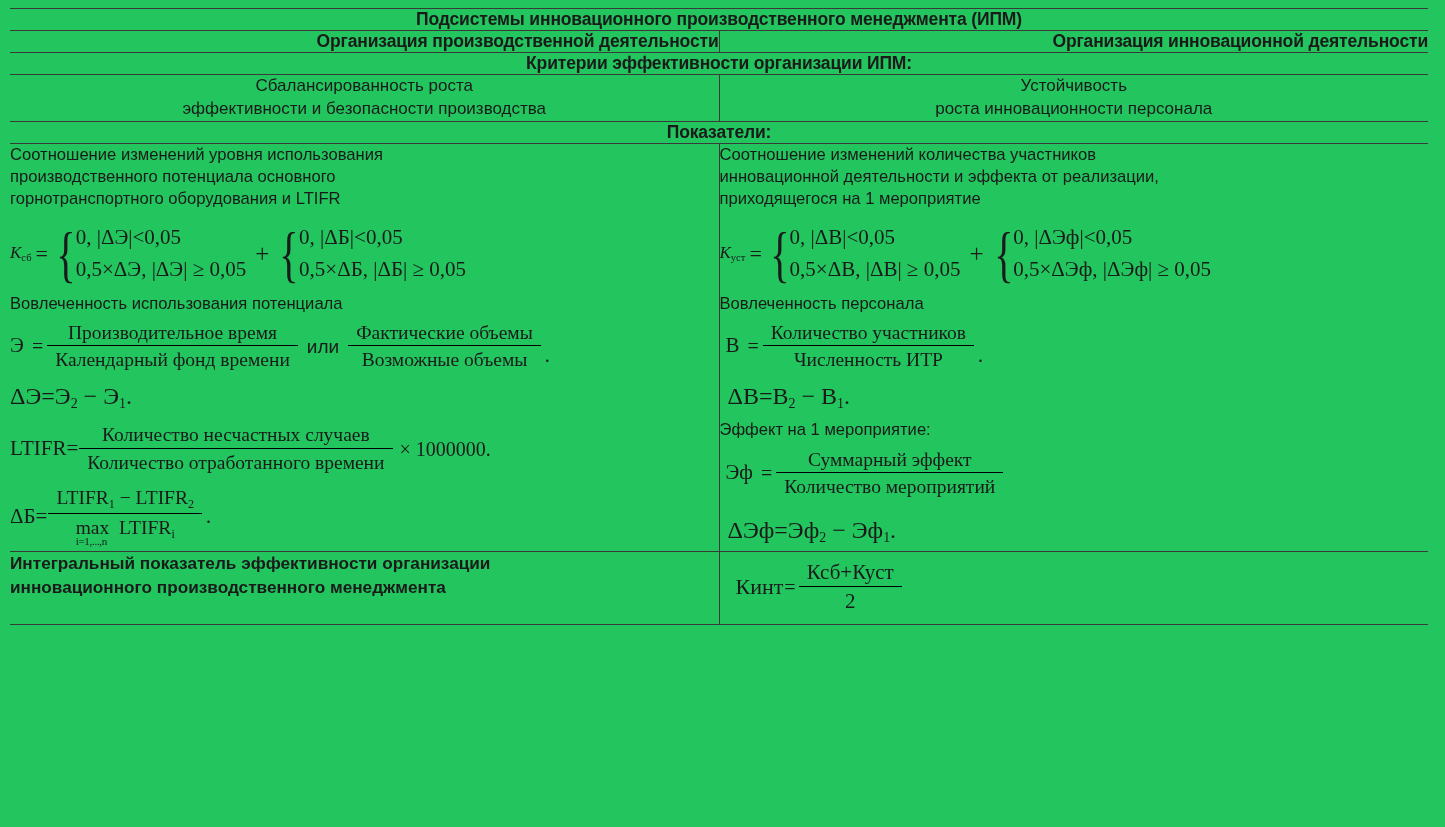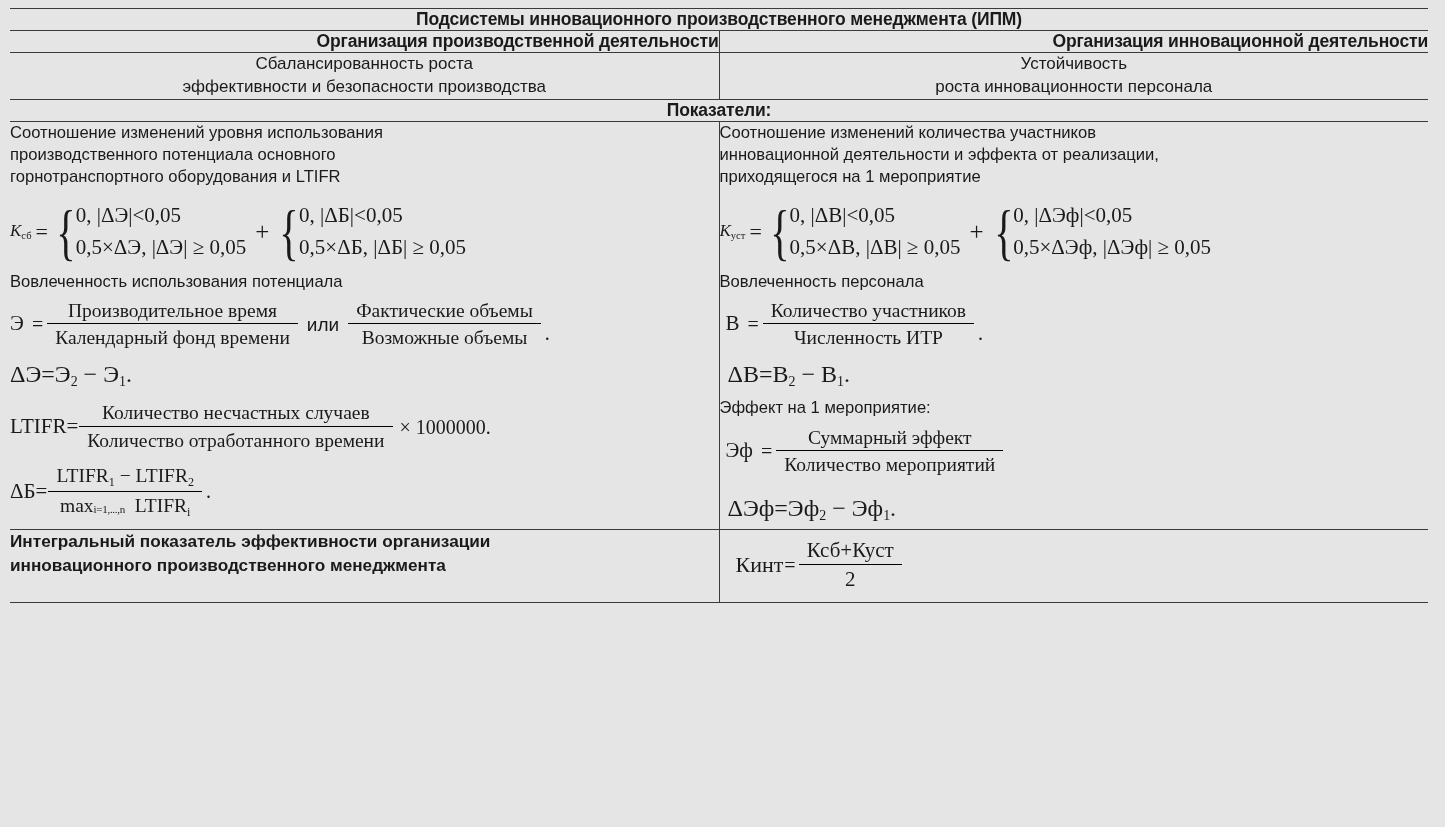--- a/index.html
+++ b/index.html
@@ -2,21 +2,21 @@
 <html lang="ru"><head>
 <meta charset="utf-8">
 <style>
   html,body{margin:0;padding:0;background:#fff;}
   body{
     width:1445px;height:827px;
     font-family:"Liberation Sans", sans-serif;
     color:#1a1a1a;
     -webkit-font-smoothing:antialiased;
   }
-  .sheet{position:relative;width:1445px;height:827px;background:#e5e5e5;}
+  .sheet{position:relative;width:1445px;height:827px;background:#22c55e;}
 
   table.grid{
     position:absolute;
     left:10px; top:8px;
     width:1418px;
     border-collapse:collapse;
     table-layout:fixed;
   }
   table.grid td{
     border:0;
@@ -122,21 +122,21 @@
   .fr-op{ font-size:20px; padding:0 4px 0 7px; }
 
   .eqline{
     font-family:"Liberation Serif", serif;
     font-size:24px;
     margin:9px 0 3px 0;
     white-space:nowrap;
   }
   .eqline .sub{ font-size:0.58em; vertical-align:-0.3em; }
 
-  .maxwrap{ display:inline-flex; flex-direction:row; align-items:flex-end; line-height:1;}
+  .maxwrap{ display:inline-flex; flex-direction:column; align-items:flex-start; line-height:1;}
   .maxwrap .mx{ font-size:19.5px; }
   .maxwrap .mxsub{ font-size:11px; margin-top:-1px; letter-spacing:-0.3px;}
 
   .denstack{ padding:2px 8px 0 8px; border-top:1.6px solid #000; }
 </style>
 </head>
 <body>
 
 <div class="sheet">
   <table class="grid">
@@ -144,20 +144,23 @@
     <tbody>
         <tr>
       <td colspan="2" class="banner">Подсистемы инновационного производственного менеджмента (ИПМ)</td>
     </tr>
 
     <tr>
       <td class="colhead" style="width:709px">Организация производственной деятельности</td>
       <td class="colhead colsplit">Организация инновационной деятельности</td>
     </tr>
 
+    <tr>
+      <td colspan="2" class="banner">Критерии эффективности организации ИПМ:</td>
+    </tr>
 
     <tr>
       <td class="crit">
         <div>Сбалансированность роста</div>
         <div>эффективности и безопасности производства</div>
       </td>
       <td class="crit colsplit">
         <div>Устойчивость</div>
         <div>роста инновационности персонала</div>
       </td>

